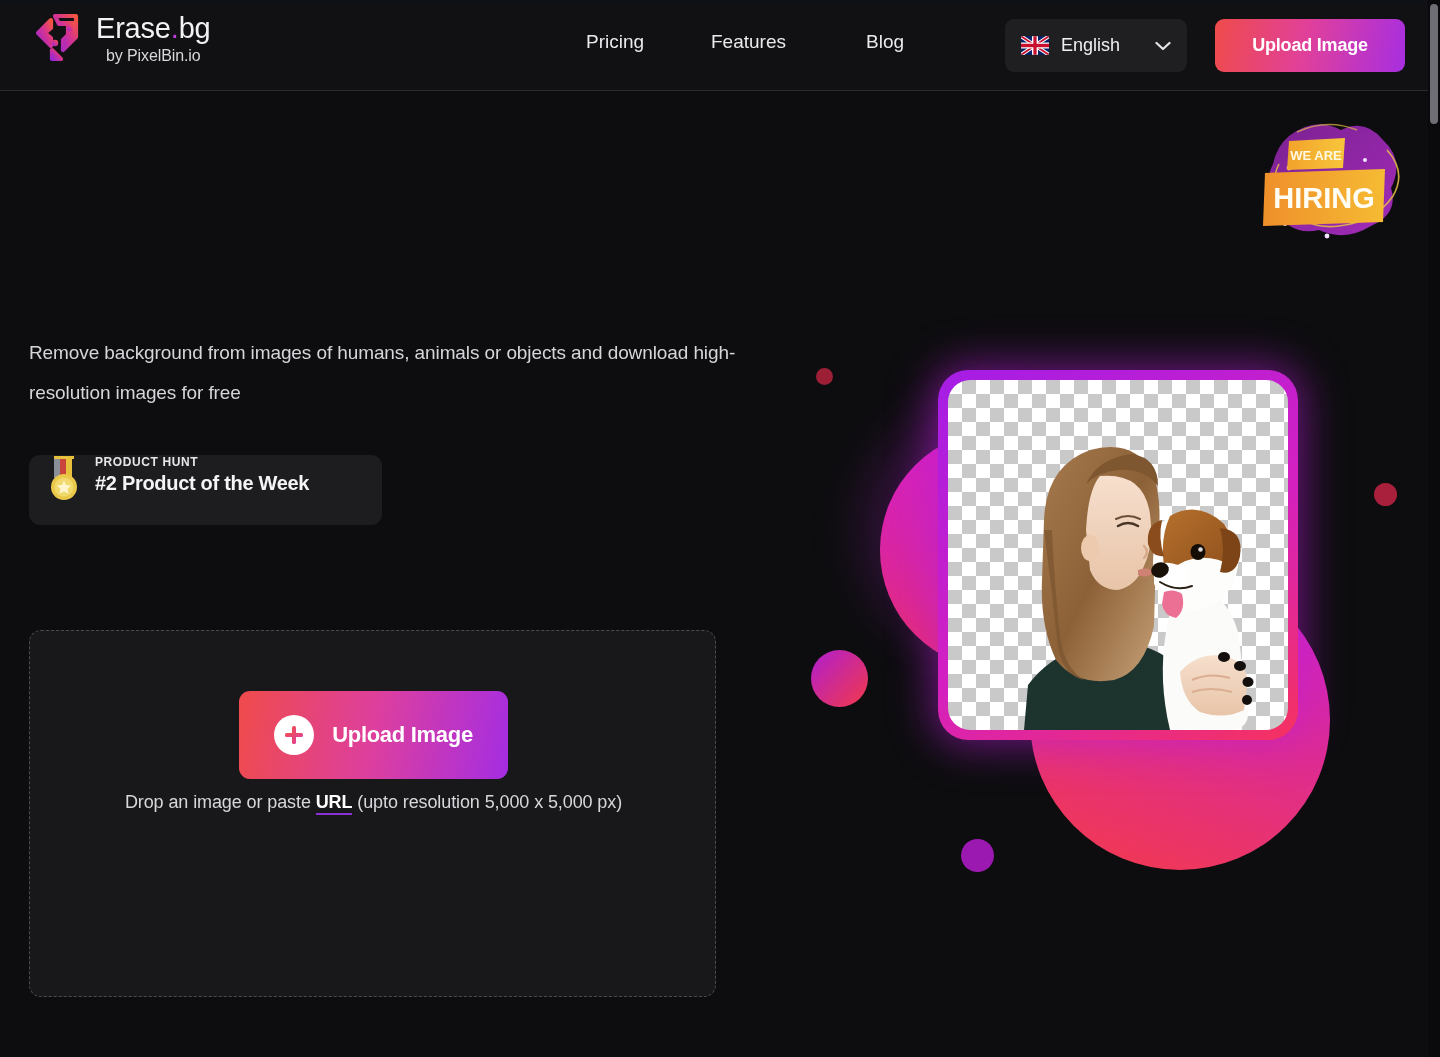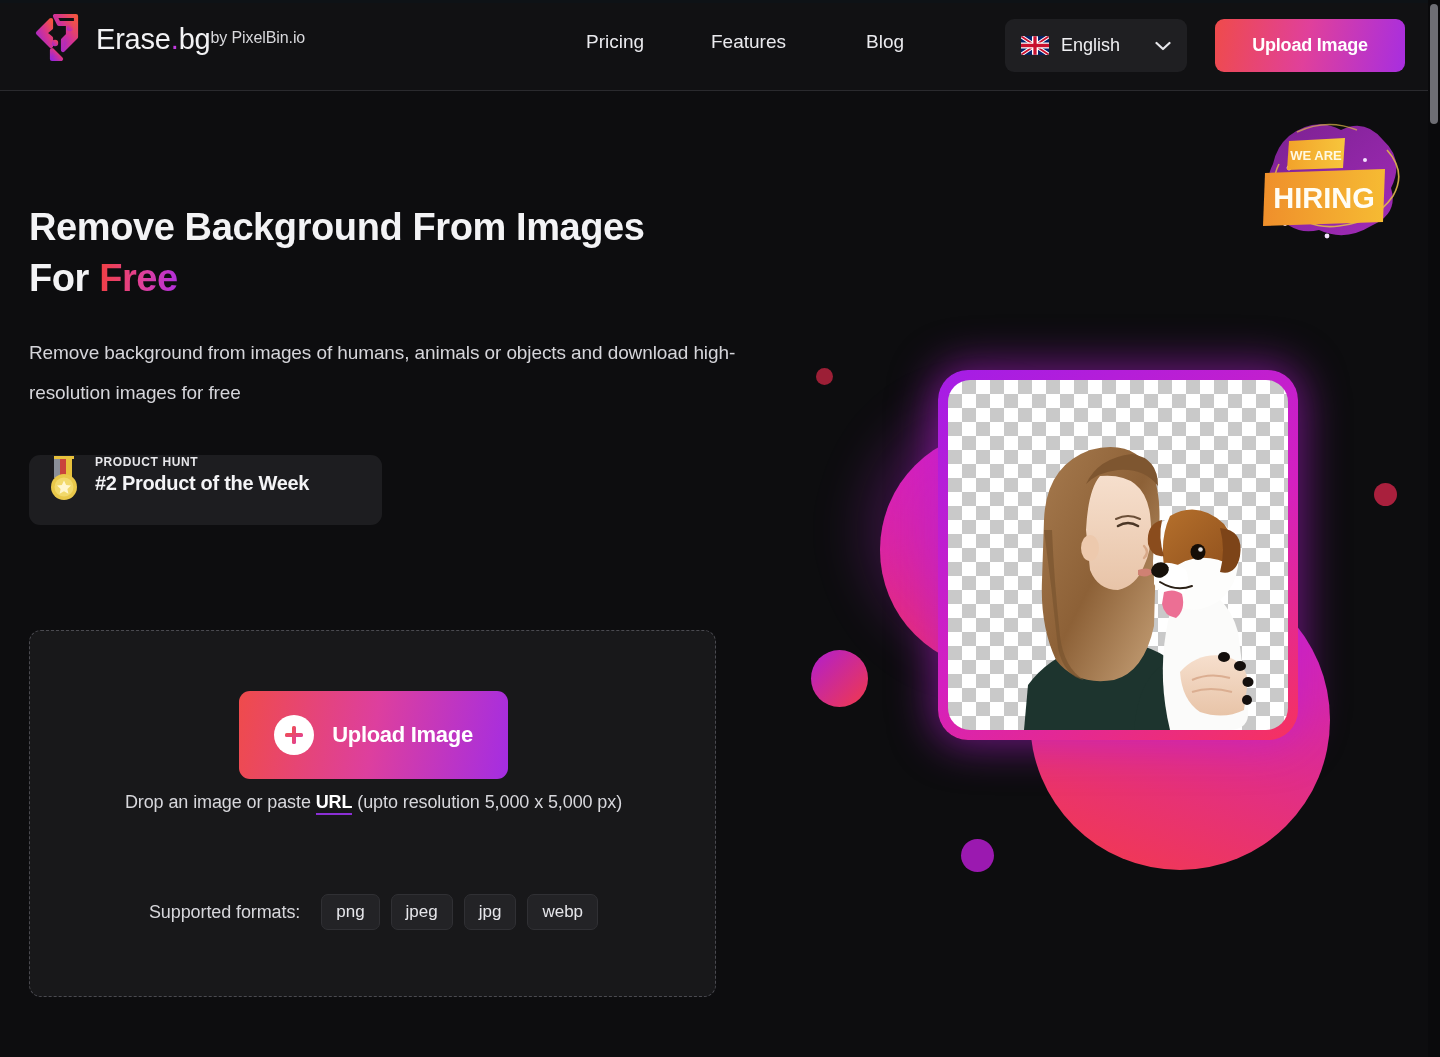--- a/index.html
+++ b/index.html
@@ -35,21 +35,21 @@
   .logo-block {
     position: absolute;
     left: 30px;
     top: 12px;
     display: flex;
     align-items: center;
     gap: 12px;
     cursor: pointer;
   }
   .logo-mark { width: 54px; height: 54px; display: block; }
-  .logo-text { display: flex; flex-direction: row; line-height: 1; }
+  .logo-text { display: flex; flex-direction: column; line-height: 1; }
   .logo-title {
     font-size: 29px;
     font-weight: 500;
     color: #f2f2f4;
     letter-spacing: -0.2px;
   }
   .logo-title .dot { color: #c23be0; }
   .logo-sub {
     font-size: 16px;
     color: #d8d8dc;
@@ -417,24 +417,20 @@
       </svg>
       <span class="lang-label">English</span>
       <svg class="chev" viewBox="0 0 16 10">
         <path d="M1.5 2 L8 8 L14.5 2" fill="none" stroke="#e6e6ea" stroke-width="2.2" stroke-linecap="round" stroke-linejoin="round"></path>
       </svg>
     </div>
 
     <button class="btn-upload-header">Upload Image</button>
   </div>
 
-  <h1 class="hero-title">
-    <span>Remove Background From Images</span><br>
-    <span>For </span><span class="grad-free">Free</span>
-  </h1>
 
   <p class="hero-sub">Remove background from images of humans, animals or objects and download high-resolution images for free</p>
 
   <div class="ph-badge">
     <svg class="medal" viewBox="0 0 34 46">
       <rect x="7" y="1" width="20" height="3" fill="#e8c13c"></rect>
       <rect x="7" y="4" width="6" height="19" fill="#8a8f98"></rect>
       <rect x="13" y="4" width="6" height="19" fill="#c9443c"></rect>
       <rect x="19" y="4" width="6" height="19" fill="#e8c13c"></rect>
       <circle cx="17" cy="32" r="13" fill="#e9c84a"></circle>
@@ -459,27 +455,20 @@
           </defs>
           <rect x="10" y="3" width="4" height="18" rx="1.6" fill="url(#pg)"></rect>
           <rect x="3" y="10" width="18" height="4" rx="1.6" fill="url(#pg)"></rect>
         </svg>
       </span>
       <span class="lbl">Upload Image</span>
     </button>
 
     <div class="drop-hint"><span>Drop an image or paste </span><span class="url-link">URL</span><span> (upto resolution 5,000 x 5,000 px)</span></div>
 
-    <div class="formats-row">
-      <span class="formats-label">Supported formats:</span>
-      <span class="fmt-chip">png</span>
-      <span class="fmt-chip">jpeg</span>
-      <span class="fmt-chip">jpg</span>
-      <span class="fmt-chip">webp</span>
-    </div>
   </div>
 
   <div class="hero-art">
     <div class="blob blob-pink-top"></div>
     <div class="blob blob-pink-right"></div>
     <div class="blob-glow"></div>
 
     <div class="blob dot-crimson-1"></div>
     <div class="blob dot-grad-1"></div>
     <div class="blob dot-purple-1"></div>

